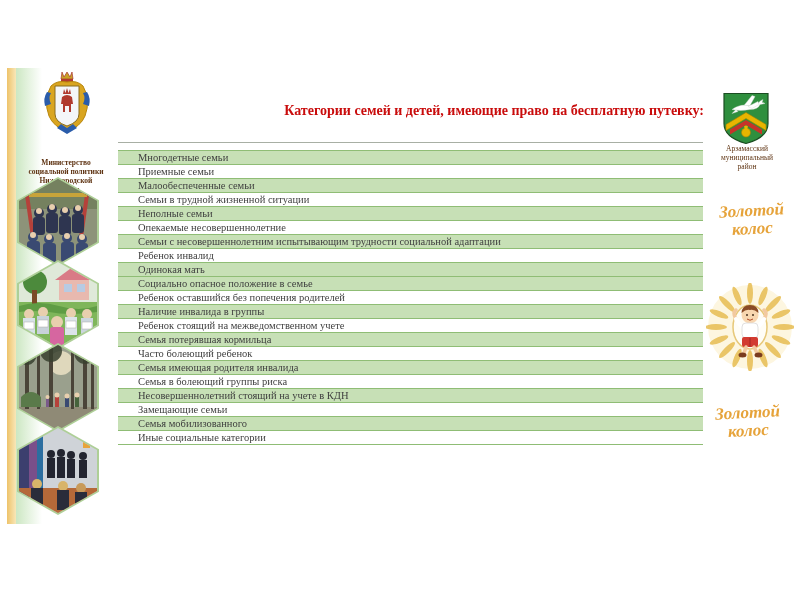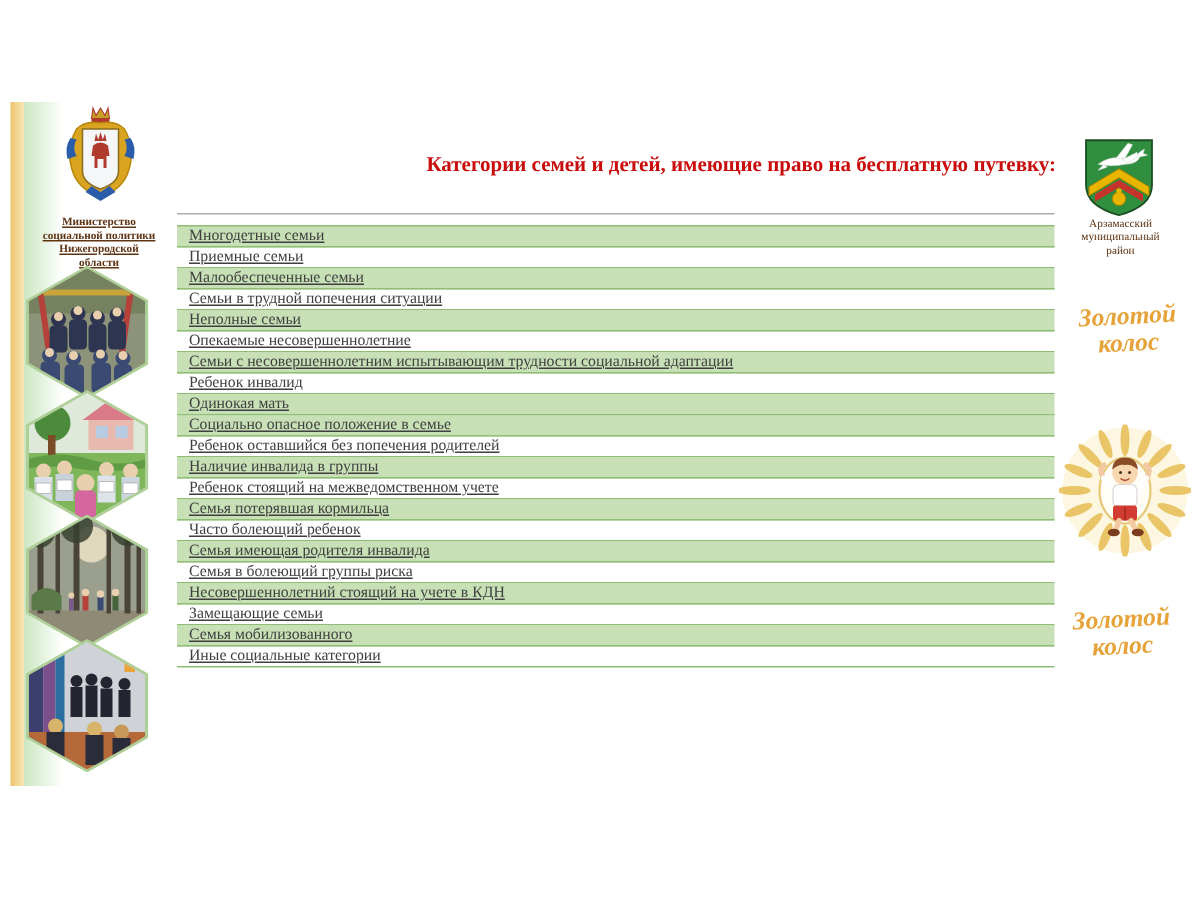--- a/index.html
+++ b/index.html
@@ -10,43 +10,43 @@
   .abs{position:absolute;}
 
   
   .stripe-yellow{left:7px;top:68px;width:9px;height:456px;
     background:linear-gradient(to right,#eec36a,#f8e7b8);}
   .stripe-green{left:16px;top:68px;width:26px;height:456px;
     background:linear-gradient(to right,#cce7c2,rgba(255,255,255,0));}
 
   
   .ministry-emblem{left:36px;top:70px;width:62px;height:72px;}
-  .ministry-label{left:12px;top:143px;width:108px;text-align:center;
-    font-size:7.5px;font-weight:bold;line-height:9px;color:var(--brown,#5f3413);text-decoration:underline;}
+  .ministry-label{left:12px;top:158px;width:108px;text-align:center;
+    font-size:7.5px;font-weight:bold;line-height:9px;color:var(--brown,#5f3413);}
 
   
   .hex{left:17px;width:82px;height:89px;
     clip-path:polygon(50% 0,100% 26%,100% 74%,50% 100%,0 74%,0 26%);
     background:#aecf97;}
   .hex-inner{position:absolute;left:2px;top:2px;right:2px;bottom:2px;
     clip-path:polygon(50% 0,100% 26%,100% 74%,50% 100%,0 74%,0 26%);overflow:hidden;}
   .hex1{top:177px;} .hex2{top:260px;} .hex3{top:343px;} .hex4{top:426px;}
   .hex-inner svg{display:block;width:100%;height:100%;}
 
   
   .slide-title{left:118px;top:103px;width:586px;text-align:right;
     font-size:14px;font-weight:bold;color:var(--accent-red,#c90c0c);}
 
   
   .top-rule{left:118px;top:142px;width:585px;height:0;border-top:1px solid #a8afa4;}
 
   
   .cat-table{left:118px;top:150px;width:585px;}
   .trow{height:13px;line-height:13px;border-bottom:1px solid var(--row-border,#8fbd75);
-    font-size:10.5px;color:#3f3f3f;padding-left:8px;white-space:nowrap;overflow:hidden;text-decoration:underline;}
+    font-size:10.5px;color:#3f3f3f;padding-left:20px;white-space:nowrap;overflow:hidden;}
   .trow.first{border-top:1px solid var(--row-border,#8fbd75);}
   .trow.green{background:var(--row-fill,#c7e0b6);}
 
   
   .district-emblem{left:722px;top:91px;width:48px;height:55px;}
   .district-label{left:702px;top:144px;width:90px;text-align:center;
     font-size:7.5px;font-weight:normal;line-height:9px;color:var(--brown,#5f3413);}
   .gold-logo{width:100px;text-align:center;font-style:italic;font-weight:bold;
     font-size:17px;line-height:18px;color:var(--gold,#e6a33a);transform:rotate(-3deg);}
   .gold-logo-1{left:702px;top:202px;}
@@ -229,21 +229,21 @@
 </div>
 
 <div class="abs slide-title">Категории семей и детей, имеющие право на бесплатную путевку:</div>
 
 <div class="abs top-rule"></div>
 
 <div class="abs cat-table" id="cat-table">
     <div class="trow first green">Многодетные  семьи</div>
     <div class="trow">Приемные семьи</div>
     <div class="trow green">Малообеспеченные семьи</div>
-    <div class="trow">Семьи в трудной попечения ситуации</div>
+    <div class="trow">Семьи в трудной жизненной ситуации</div>
     <div class="trow green">Неполные семьи</div>
     <div class="trow">Опекаемые несовершеннолетние</div>
     <div class="trow green">Семьи с несовершеннолетним испытывающим трудности социальной адаптации</div>
     <div class="trow">Ребенок инвалид</div>
     <div class="trow green">Одинокая мать</div>
     <div class="trow green">Социально опасное положение в семье</div>
     <div class="trow">Ребенок оставшийся без попечения родителей</div>
     <div class="trow green">Наличие инвалида в группы</div>
     <div class="trow">Ребенок стоящий на межведомственном учете</div>
     <div class="trow green">Семья потерявшая кормильца</div>

